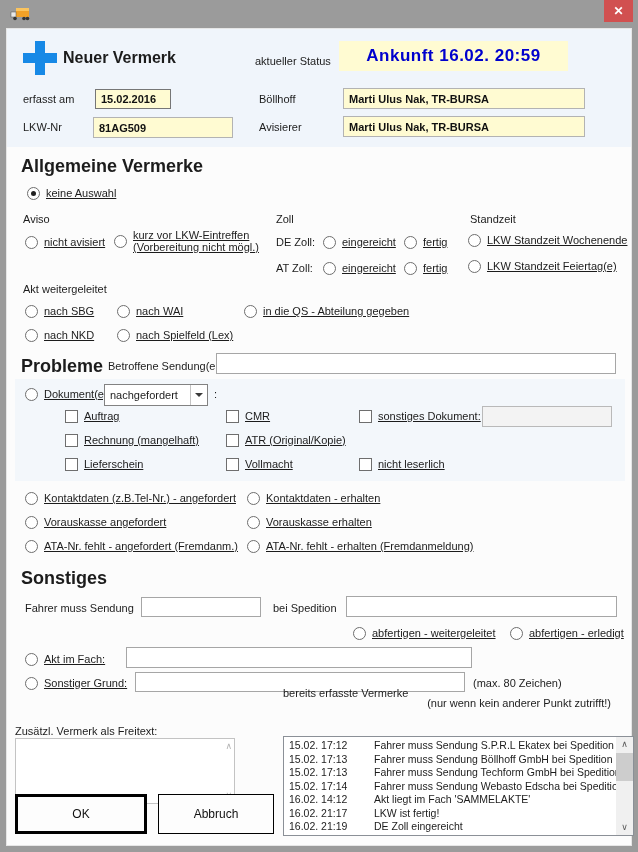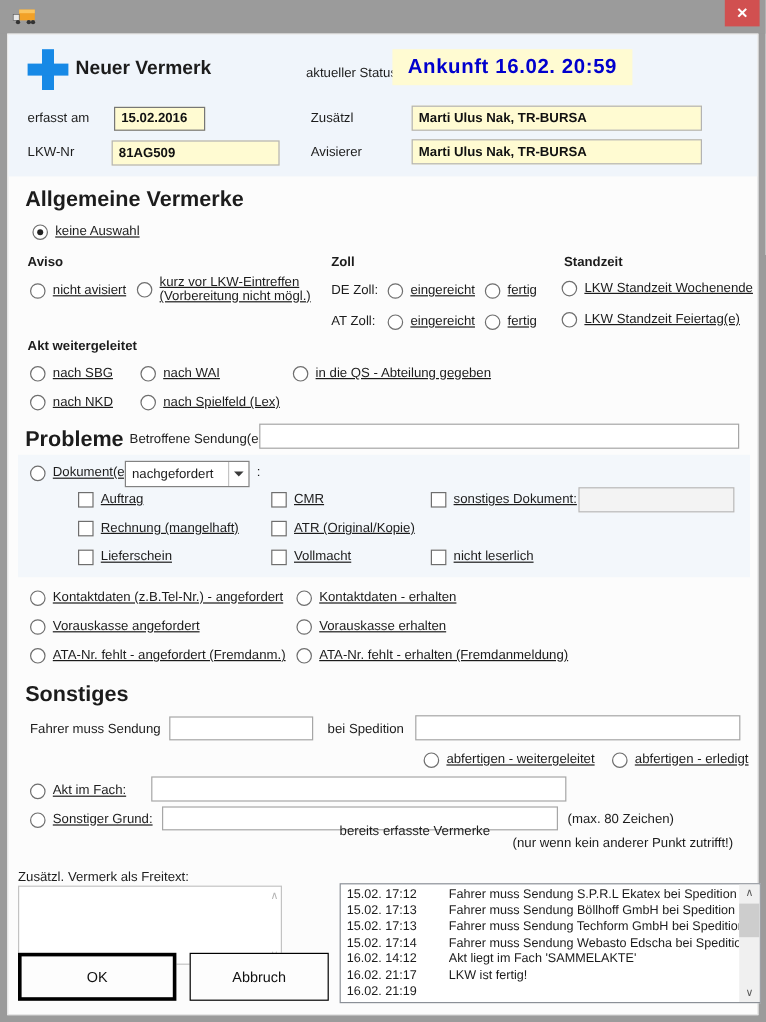--- a/index.html
+++ b/index.html
@@ -41,21 +41,21 @@
     padding:1px 5px; height:21px;
   }
   .yfield.dark { border:1px solid #767676; height:20px; }
   .tfield {
     background:#fff; border:1px solid #a6a6a6;
     font-family:"Liberation Sans", sans-serif;
     font-size:11px; color:#111; padding:1px 4px; height:21px;
   }
   .tfield.dis { background:#f3f3f3; border-color:#b9b9b9; }
   .sec-h { font-size:18px; font-weight:bold; }
-  .sub-h { font-size:11px; font-weight:bold; }
+  .sub-h { font-size:11px; font-weight:normal; }
   
   .radio, .check { position:absolute; display:flex; align-items:flex-start; gap:6px; cursor:pointer; white-space:nowrap;text-decoration:underline; }
   .rb {
     flex:none; width:13px; height:13px; margin-top:0px;
     border:1px solid #6e6e6e; border-radius:50%; background:#fff; position:relative;
   }
   .rb.sel::after {
     content:""; position:absolute; left:3px; top:3px; width:5px; height:5px;
     border-radius:50%; background:#222;
   }
@@ -116,25 +116,25 @@
 
 <div class="dialog">
 
   <div class="header-panel">
     <svg class="abs" style="left:14px;top:10px" width="38" height="38" viewBox="0 0 38 38">
       <rect x="14" y="2" width="10" height="34" fill="#1789e6"></rect>
       <rect x="2" y="14" width="34" height="10" fill="#1789e6"></rect>
     </svg>
     <div class="abs h-title" style="left:56px;top:20px">Neuer Vermerk</div>
     <div class="abs lbl" style="left:248px;top:26px">aktueller Status</div>
-    <div class="abs status-box" style="left:320px;top:12px;width:200px;height:30px">Ankunft 16.02. 20:59</div>
+    <div class="abs status-box" style="left:332px;top:12px;width:229px;height:30px">Ankunft 16.02. 20:59</div>
 
     <div class="abs lbl" style="left:16px;top:64px">erfasst am</div>
     <input class="abs yfield dark" style="left: 88px; top: 60px; width: 76px;" readonly="" value="15.02.2016">
-    <div class="abs lbl" style="left:252px;top:64px">Zusätzl</div>
+    <div class="abs lbl" style="left:252px;top:64px">Böllhoff</div>
     <input class="abs yfield" style="left: 336px; top: 59px; width: 242px;" readonly="" value="Marti Ulus Nak, TR-BURSA">
 
     <div class="abs lbl" style="left:16px;top:92px">LKW-Nr</div>
     <input class="abs yfield" style="left: 86px; top: 88px; width: 140px;" readonly="" value="81AG509">
     <div class="abs lbl" style="left:252px;top:92px">Avisierer</div>
     <input class="abs yfield" style="left: 336px; top: 87px; width: 242px;" readonly="" value="Marti Ulus Nak, TR-BURSA">
   </div>
 
   <div class="abs sec-h" style="left:14px;top:127px">Allgemeine Vermerke</div>
 
@@ -345,20 +345,21 @@
       <div class="lrow">
         <span class="t">16.02. 14:12</span>
         <span class="x">Akt liegt im Fach 'SAMMELAKTE'</span>
       </div>
       <div class="lrow">
         <span class="t">16.02. 21:17</span>
         <span class="x">LKW ist fertig!</span>
       </div>
       <div class="lrow">
         <span class="t">16.02. 21:19</span>
+        <span class="x">DE Zoll eingereicht</span>
       </div>
     </div>
     <div class="vscroll">
       <span class="vs-up">∧</span>
       <span class="vs-thumb"></span>
       <span class="vs-down">∨</span>
     </div>
   </div>
 
   <div class="btn normal" style="left:151px;top:765px;width:116px;height:40px">Abbruch</div>

